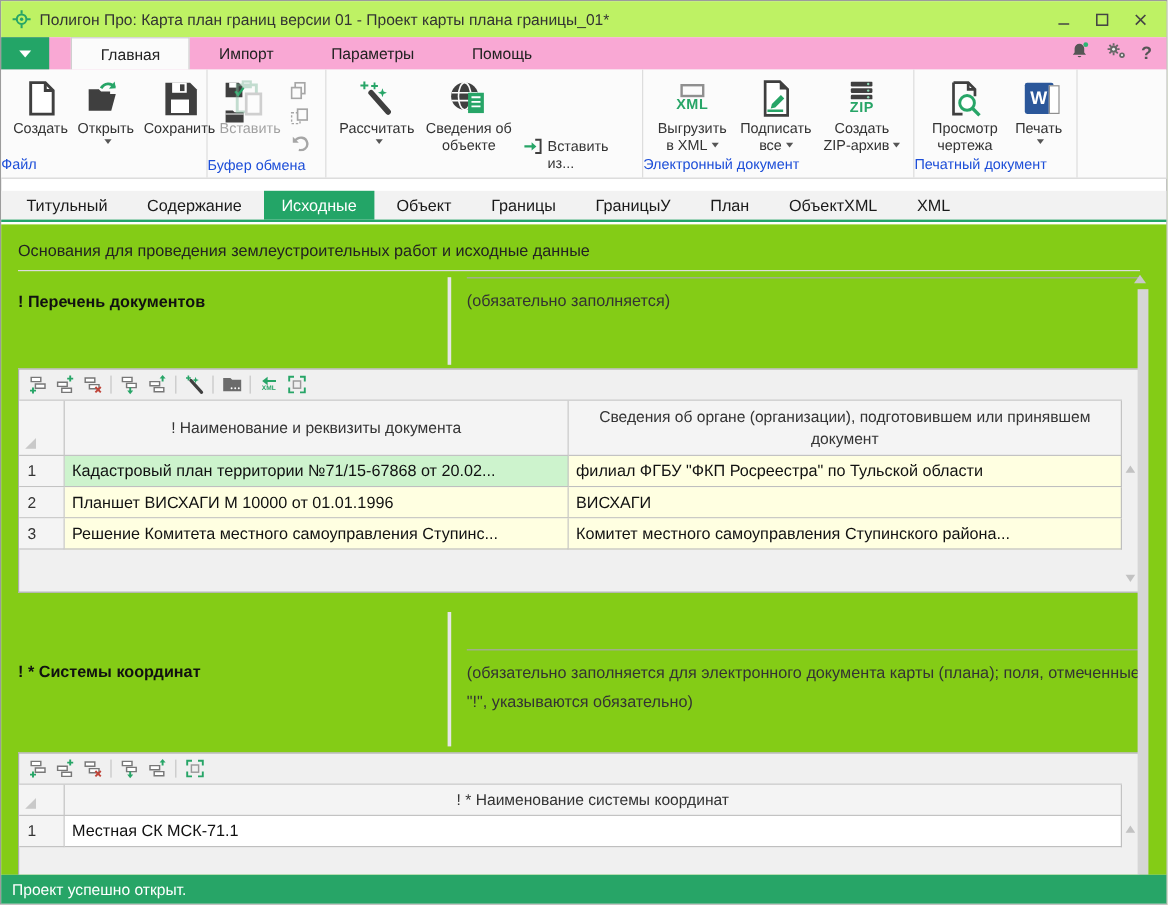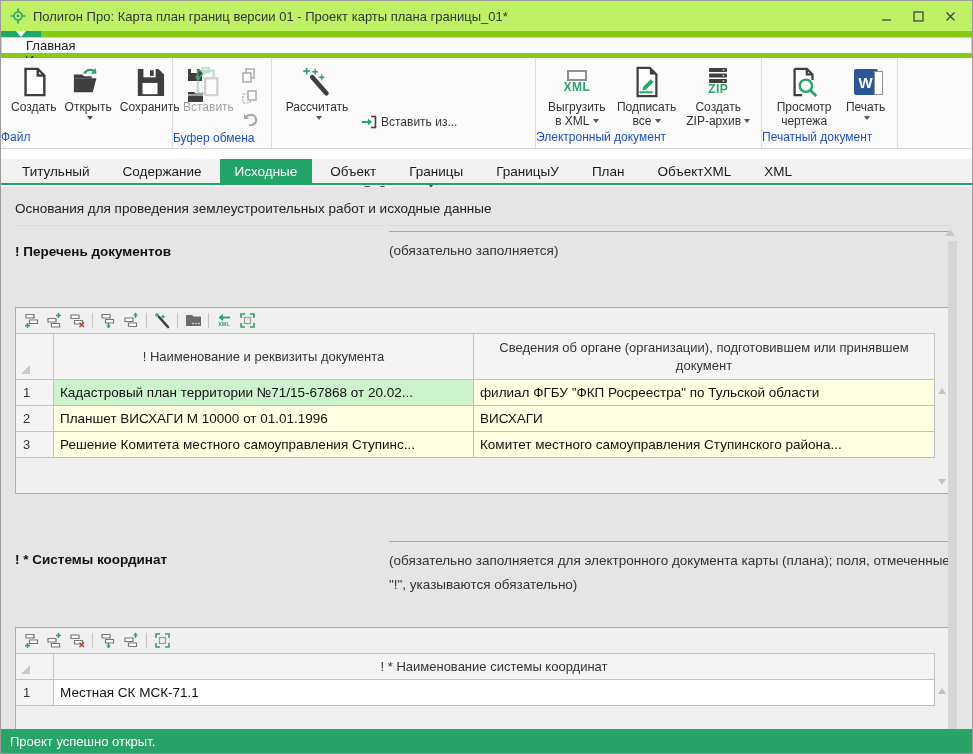--- a/index.html
+++ b/index.html
@@ -9,22 +9,22 @@
 
   
   .titlebar { position:absolute; top:0; left:0; right:0; height:30px; background:#bef264;
     display:flex; align-items:center; }
   .app-logo { margin:0 7px 0 9px; display:flex; }
   .title-text { font-size:13px; color:#333; }
   .win-controls { margin-left:auto; display:flex; align-items:center; padding-right:6px; }
   .win-btn { width:32px; height:26px; display:flex; align-items:center; justify-content:center; }
 
   
-  .menubar { position:absolute; top:30px; left:0; right:0; height:27px; background:#84cc16;
-    display:flex; align-items:stretch;flex-direction:column; }
+  .menubar { position:absolute; top:30px; left:0; right:0; height:27px; background:#f9a8d4;
+    display:flex; align-items:stretch; }
   .app-menu-btn { width:40px; background:#23A567; display:flex; align-items:center; justify-content:center;
     margin-right:18px; }
   .app-menu-arrow { width:0; height:0; border-left:5px solid transparent; border-right:5px solid transparent;
     border-top:6px solid #fff; }
   .menu-tab { padding:0 24px; font-size:13px; color:#222; display:flex; align-items:center; }
   .menu-tab.active { background:#fbfbfb; border:1px solid #cfcfcf; border-bottom:none; }
   .menu-icons { margin-left:auto; display:flex; align-items:center; gap:12px; padding-right:12px; }
   .help-glyph { font-size:15px; color:#555; font-weight:bold; }
 
   
@@ -53,21 +53,21 @@
   .word-icon::after { content:""; position:absolute; right:-5px; top:2px; width:7px; height:22px;
     background:#fff; border:1px solid #8f8f8f; }
 
   
   .doctabs { position:absolute; top:158px; left:0; right:0; height:26px; background:#f2f2f2;
     border-bottom:2px solid #23A567; display:flex; padding-left:6px; }
   .doctab { padding:0 15px; font-size:13.5px; color:#1a1a1a; display:flex; align-items:center; margin-right:3px; }
   .doctab.active { background:#23A567; color:#fff; }
 
   
-  .content { position:absolute; top:186px; left:0; right:0; bottom:24px; background:#e5e5e5; overflow:hidden; }
+  .content { position:absolute; top:186px; left:0; right:0; bottom:24px; background:#84cc16; overflow:hidden; }
   .page-heading { margin:14px 22px 0 14px; font-size:13.5px; color:#222; }
   .heading-hr { border:none; border-top:1px solid #dcdcdc; margin:9px 22px 0 14px; }
 
   .form-row { display:flex; margin:0 22px 0 14px; }
   .form-row.sec1 { height:73px; margin-top:5px; }
   .form-row.sec2 { height:112px; margin-top:16px; }
   .form-label { width:358px; font-weight:bold; font-size:13.5px; color:#111; }
   .sec1 .form-label { padding-top:13px; }
   .sec2 .form-label { padding-top:42px; }
   .form-divider { width:3px; background:#e6e6e6; margin-right:13px; }
@@ -287,20 +287,32 @@
               <path d="M6 2v7M2.5 5.5h7" stroke="#27A567" stroke-width="1.8"></path>
               <path d="M15 3v6M12 6h6" stroke="#27A567" stroke-width="1.6"></path>
               <path d="M22 8l1 3 3 1-3 1-1 3-1-3-3-1 3-1z" fill="#27A567"></path>
             </svg>
           </span>
           <span class="rlabel">Рассчитать</span>
           <span class="dd-row">
               <span class="dd"></span>
             </span>
         </div>
+        <div class="rbtn" style="width:88px;">
+          <span class="ricon">
+            <svg width="34" height="32" viewBox="0 0 36 34">
+              <circle cx="14" cy="15" r="12" fill="#3f3f3f"></circle>
+              <ellipse cx="14" cy="15" rx="5.5" ry="12" fill="none" stroke="#fbfbfb" stroke-width="1.4"></ellipse>
+              <path d="M2.5 12h23M2.5 19h23" stroke="#fbfbfb" stroke-width="1.4"></path>
+              <rect x="17" y="12" width="14" height="18" fill="#27A567"></rect>
+              <path d="M20 16h8M20 20h8M20 24h8" stroke="#fff" stroke-width="1.6"></path>
+            </svg>
+          </span>
+          <span class="rlabel">Сведения об объекте</span>
+        </div>
         <div class="small-col" style="padding-top:6px;">
           <div class="minirow">
             <span>
               <svg width="16" height="14" viewBox="0 0 16 14">
                 <path d="M1 7h8" stroke="#27A567" stroke-width="2"></path>
                 <path d="M7 3.5L11 7l-4 3.5z" fill="#27A567"></path>
                 <path d="M10 1.5h4.5v11H10" fill="none" stroke="#3f3f3f" stroke-width="1.6"></path>
               </svg>
             </span>
             <span>Вставить из...</span>

